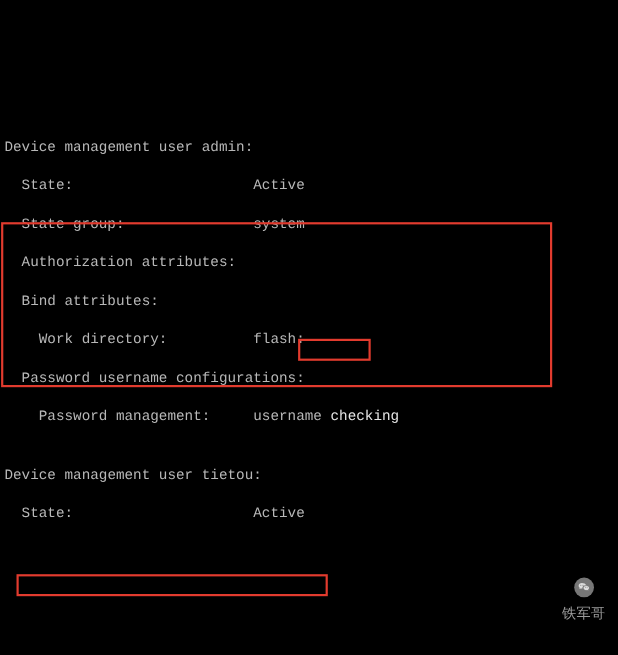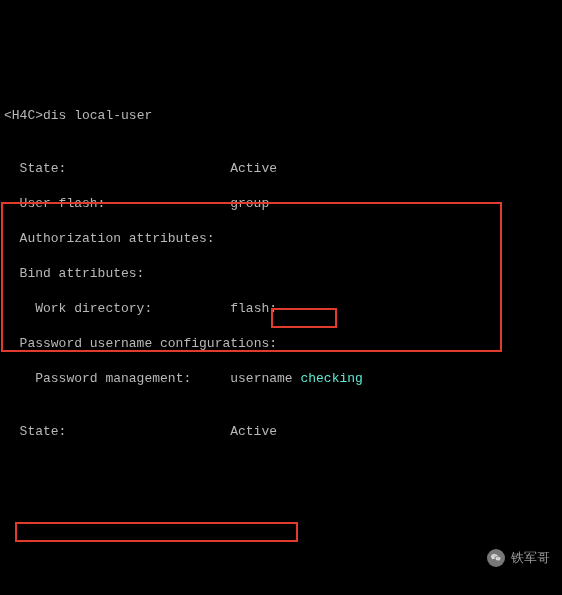--- a/index.html
+++ b/index.html
@@ -12,21 +12,21 @@
       width: 562px;
       height: 595px;
       overflow: hidden;
       position: relative;
       white-space: pre;
     }
     .terminal { padding: 2px 4px; position: relative; }
     .line { display: block; min-height: 1.35em; }
     .ind1 { padding-left: 2ch; }
     .ind2 { padding-left: 4ch; }
-    .kw { color: #5eead4; }
+    .kw { color: #e5e5e5; }
     .hlbox1 {
       position: absolute;
       border: 2px solid #e23b2e;
       left: 1px; top: 202px;
       width: 501px; height: 150px;
       pointer-events: none;
     }
     .hlbox2 {
       position: absolute;
       border: 2px solid #e23b2e;
@@ -41,46 +41,48 @@
       width: 283px; height: 20px;
       pointer-events: none;
     }
     .watermark {
       position: absolute;
       right: 12px; bottom: 28px;
       display: flex; align-items: center; gap: 6px;
       color: #9a9a9a;
       font-family: "Microsoft YaHei", sans-serif;
       font-size: 13px;
+      flex-direction: column;
     }
     .wm-icon {
       width: 18px; height: 18px;
       border-radius: 50%;
       background: #777;
       display: inline-flex; align-items: center; justify-content: center;
     }
     .wm-icon svg { width: 12px; height: 12px; fill: #ddd; }
   </style>
 </head>
 <body>
 
 
 
 <div class="terminal">
 
-<span class="line"><span>&lt;H4C&gt;</span><span>dis local-user</span></span>
 
+<span class="line">Device management user admin:</span>
 <span class="line ind1"><span style="display:inline-block;width:27ch">State:</span><span>Active</span></span>
-<span class="line ind1"><span style="display:inline-block;width:27ch">User flash:</span><span>group</span></span>
+<span class="line ind1"><span style="display:inline-block;width:27ch">State group:</span><span>system</span></span>
 <span class="line ind1">Authorization attributes:</span>
 <span class="line ind1">Bind attributes:</span>
 <span class="line ind2"><span style="display:inline-block;width:25ch">Work directory:</span><span>flash:</span></span>
 <span class="line ind1">Password username configurations:</span>
 <span class="line ind2"><span style="display:inline-block;width:25ch">Password management:</span><span>username </span><span class="kw">checking</span></span>
 
+<span class="line">Device management user tietou:</span>
 <span class="line ind1"><span style="display:inline-block;width:27ch">State:</span><span>Active</span></span>
 
 
 
 
 
 
 
 
 

